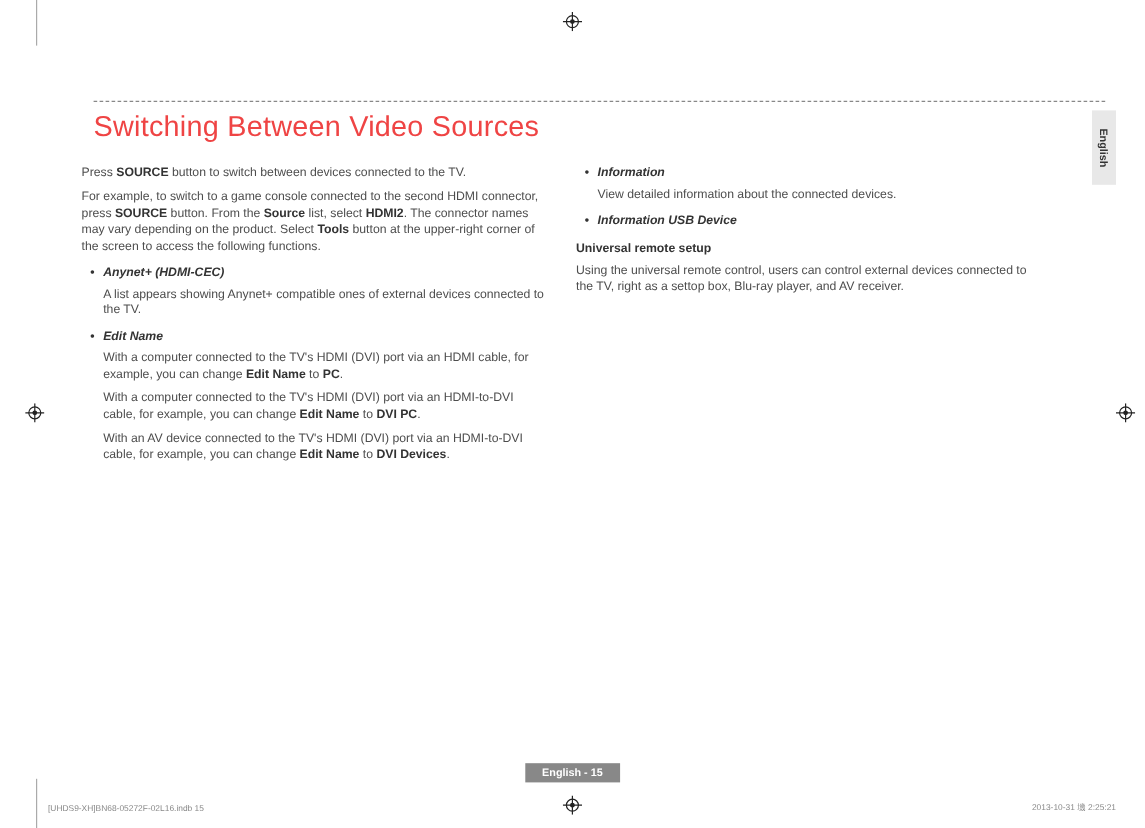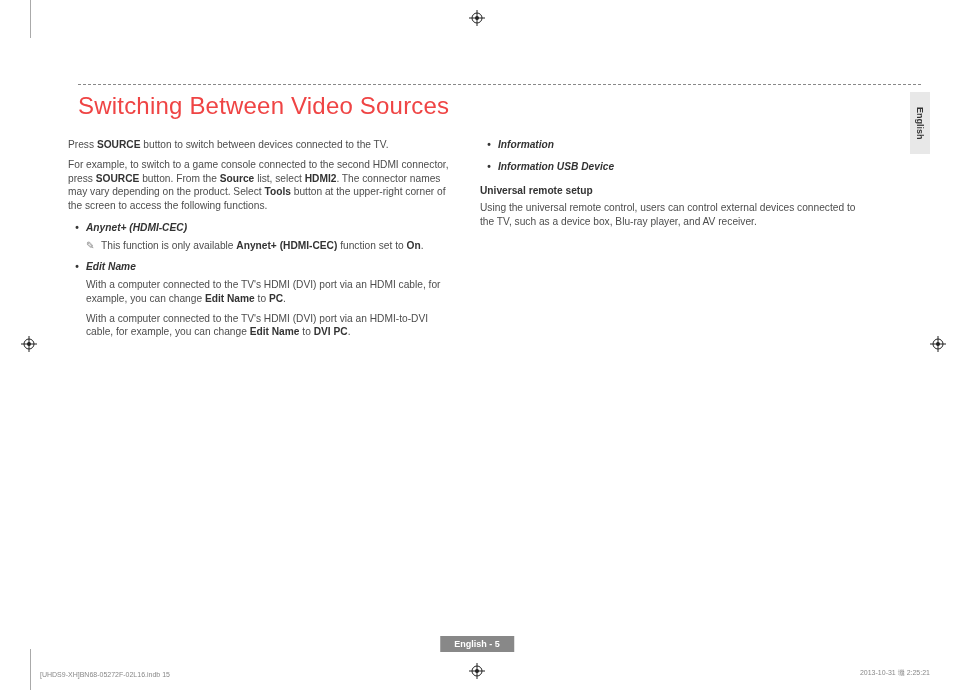--- a/index.html
+++ b/index.html
@@ -166,47 +166,49 @@
       <span>Press </span><span class="b">SOURCE</span><span> button to switch between devices connected to the TV.</span>
     </p>
     <p class="para">
       <span>For example, to switch to a game console connected to the second HDMI connector, press </span><span class="b">SOURCE</span><span> button. From the </span><span class="b">Source</span><span> list, select </span><span class="b">HDMI2</span><span>. The connector names may vary depending on the product. Select </span><span class="b">Tools</span><span> button at the upper-right corner of the screen to access the following functions.</span>
     </p>
 
     <div class="bullet-row">
       <div class="bullet-dot">•</div>
       <div class="bullet-label">Anynet+ (HDMI-CEC)</div>
     </div>
-    <p class="indent">
-      <span class="noteicon">✎</span><span>This function is only available </span><span class="b">Anynet+ (HDMI-CEC)</span><span> function set to </span><span class="b">On</span><span>.</span>
-    </p>
+    <p class="indent">A list appears showing Anynet+ compatible ones of external devices connected to the TV.</p>
 
     <div class="bullet-row">
       <div class="bullet-dot">•</div>
       <div class="bullet-label">Edit Name</div>
     </div>
     <p class="indent">
       <span>With a computer connected to the TV's HDMI (DVI) port via an HDMI cable, for example, you can change </span><span class="b">Edit Name</span><span> to </span><span class="b">PC</span><span>.</span>
     </p>
     <p class="indent">
       <span>With a computer connected to the TV's HDMI (DVI) port via an HDMI-to-DVI cable, for example, you can change </span><span class="b">Edit Name</span><span> to </span><span class="b">DVI PC</span><span>.</span>
     </p>
+    <p class="indent">
+      <span>With an AV device connected to the TV's HDMI (DVI) port via an HDMI-to-DVI cable, for example, you can change </span><span class="b">Edit Name</span><span> to </span><span class="b">DVI Devices</span><span>.</span>
+    </p>
   </div>
 
   <div class="col">
     <div class="bullet-row" style="margin-top:0">
       <div class="bullet-dot">•</div>
       <div class="bullet-label">Information</div>
     </div>
+    <p class="indent">View detailed information about the connected devices.</p>
 
     <div class="bullet-row">
       <div class="bullet-dot">•</div>
       <div class="bullet-label">Information USB Device</div>
     </div>
 
     <div class="subhead">Universal remote setup</div>
-    <p class="para">Using the universal remote control, users can control external devices connected to the TV, such as a device box, Blu-ray player, and AV receiver.</p>
+    <p class="para">Using the universal remote control, users can control external devices connected to the TV, right as a settop box, Blu-ray player, and AV receiver.</p>
   </div>
 </div>
 
-<div class="page-badge">English - 5</div>
+<div class="page-badge">English - 15</div>
 <div class="footer-left">[UHDS9-XH]BN68-05272F-02L16.indb   15</div>
 <div class="footer-right">2013-10-31   㙨 2:25:21</div>
 
 </body></html>

